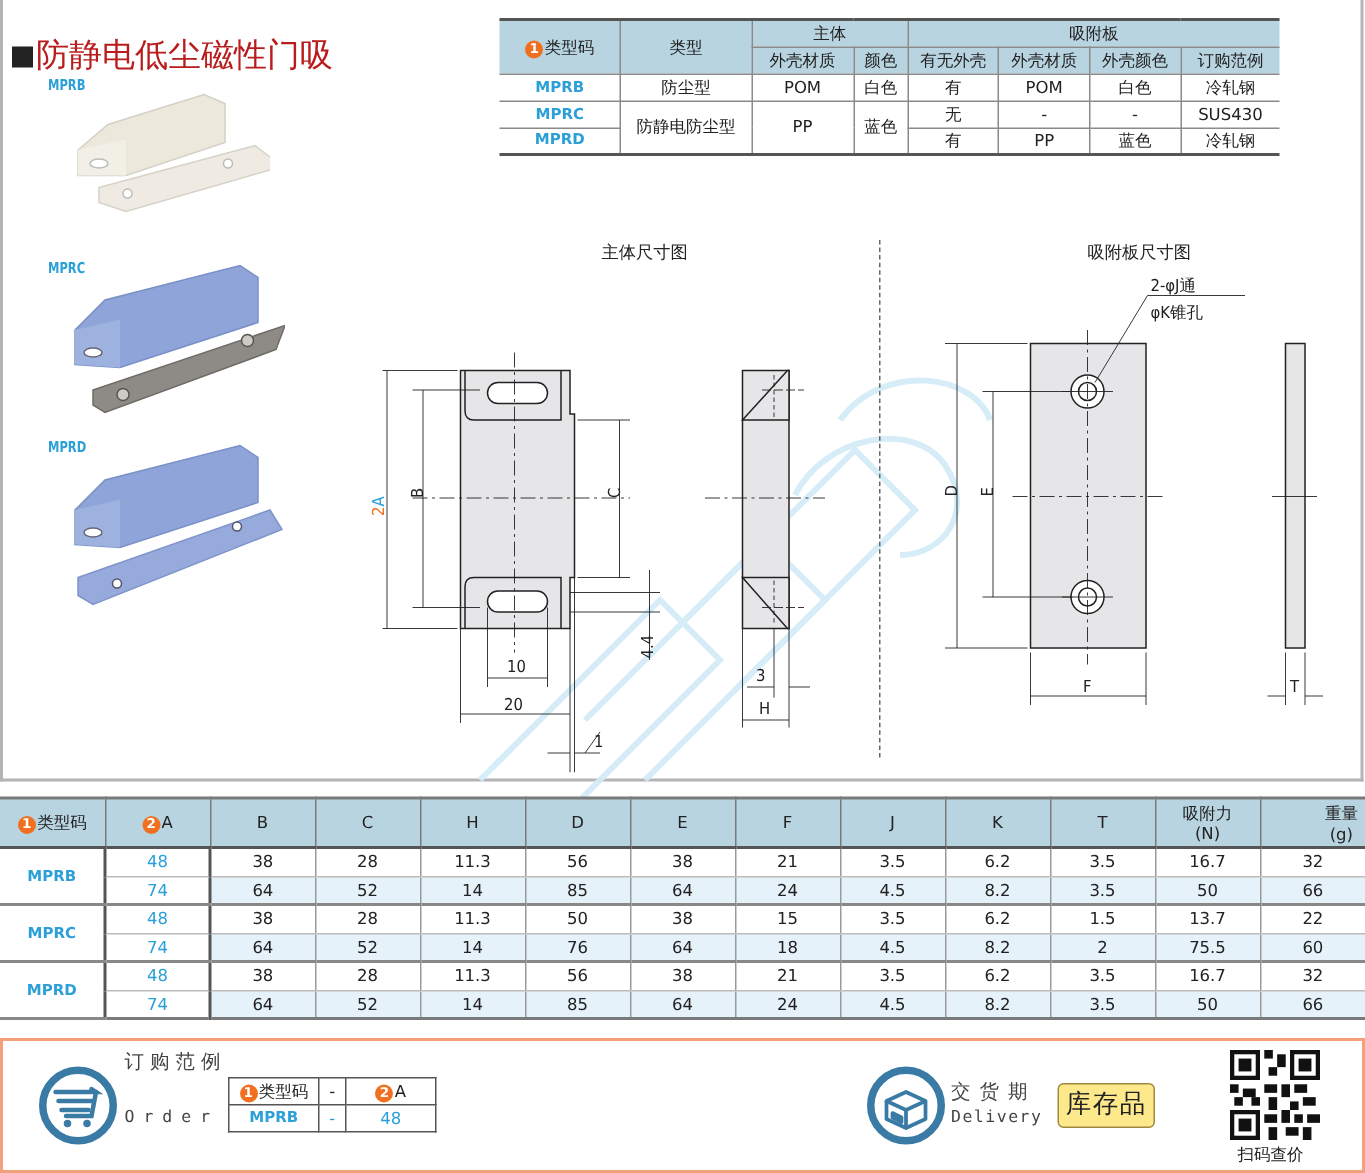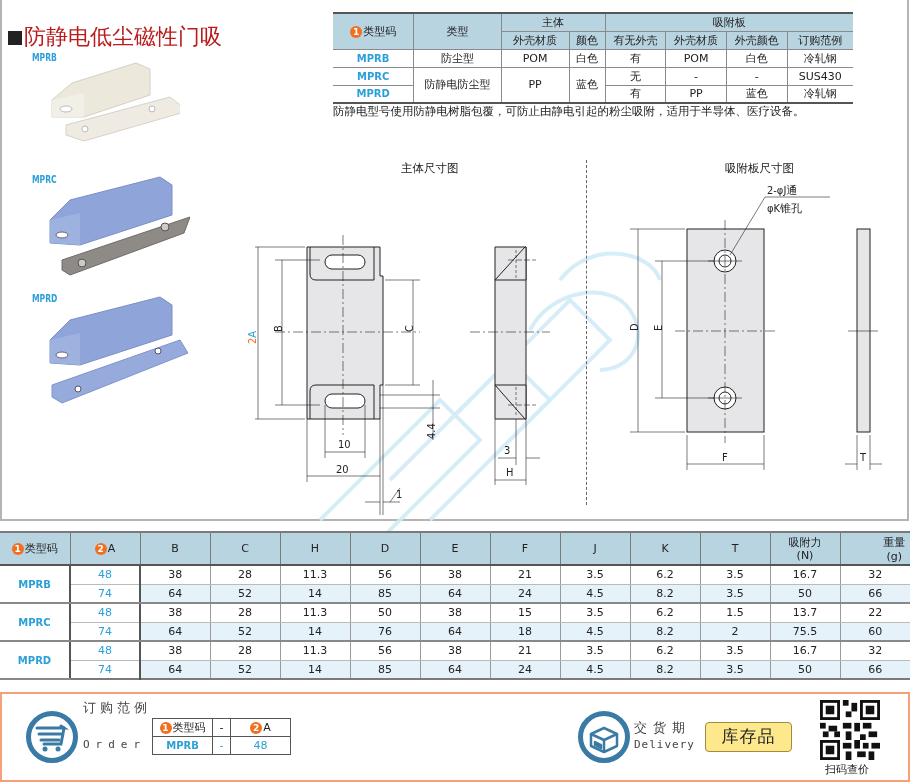--- a/index.html
+++ b/index.html
@@ -45,21 +45,21 @@
   #size-table tr:last-child td { border-bottom: none; }
 
   
   #order-panel { left: 0; top: 692px; width: 910px; height: 90px; border: 2px solid #f4a07a; }
   .circle-icon { position: absolute; width: 52px; height: 52px; border: 5px solid #3a7ba6; border-radius: 50%; }
   .order-cn { font-size: 13px; color: #444; letter-spacing: 4px; }
   .order-en { font-size: 11px; color: #444; letter-spacing: 6px; font-family: "DejaVu Sans Mono", monospace; }
   #order-table { left: 152px; top: 718px; font-size: 11px; border: 1.5px solid #333; }
   #order-table td { border: 1px solid #555; text-align: center; height: 18px; padding: 0 4px; }
   #order-table .blue { color: #2ba0d8; }
-  #stock-badge { left: 705px; top: 722px; width: 87px; height: 30px; background: #fde98c; border: 1.5px solid #a08a40; border-radius: 4px; font-size: 17px; text-align: center; line-height: 27px; color: #222; letter-spacing: 1px; }
+  #stock-badge { left: 705px; top: 722px; width: 65px; height: 30px; background: #fde98c; border: 1.5px solid #a08a40; border-radius: 4px; font-size: 17px; text-align: center; line-height: 27px; color: #222; letter-spacing: 1px; }
   #qr { left: 820px; top: 700px; width: 60px; height: 60px; }
   #qr-label { left: 825px; top: 762px; font-size: 11px; color: #222; }
 
   .dim-text { font-family: "DejaVu Sans Condensed", "DejaVu Sans", sans-serif; font-size: 11px; fill: #222; }
 </style>
 </head>
 <body>
 
 <div id="top-panel" class="abs"></div>
 
@@ -145,21 +145,20 @@
     <td class="code">MPRD</td>
     <td>有</td>
     <td>PP</td>
     <td>蓝色</td>
     <td>冷轧钢</td>
   </tr>
 </tbody>
   </table>
 
 <div id="notes" class="abs">
-  <div>防静电型号使用防静电树脂包覆，可防止由静电引起的粉尘吸附，适用于半导体、医疗设备。</div>
 </div>
 
 <div class="abs draw-title" style="left:401px;top:161px;">主体尺寸图</div>
 <div class="abs draw-title" style="left:725px;top:161px;">吸附板尺寸图</div>
 
 <div class="abs" style="left:586px;top:160px;width:0;height:345px;border-left:1px dashed #666;"></div>
 
 <svg class="abs" style="left:240px;top:230px;" width="340" height="285">
   <g stroke="#222" stroke-width="1" fill="#e6e6e8">
 

